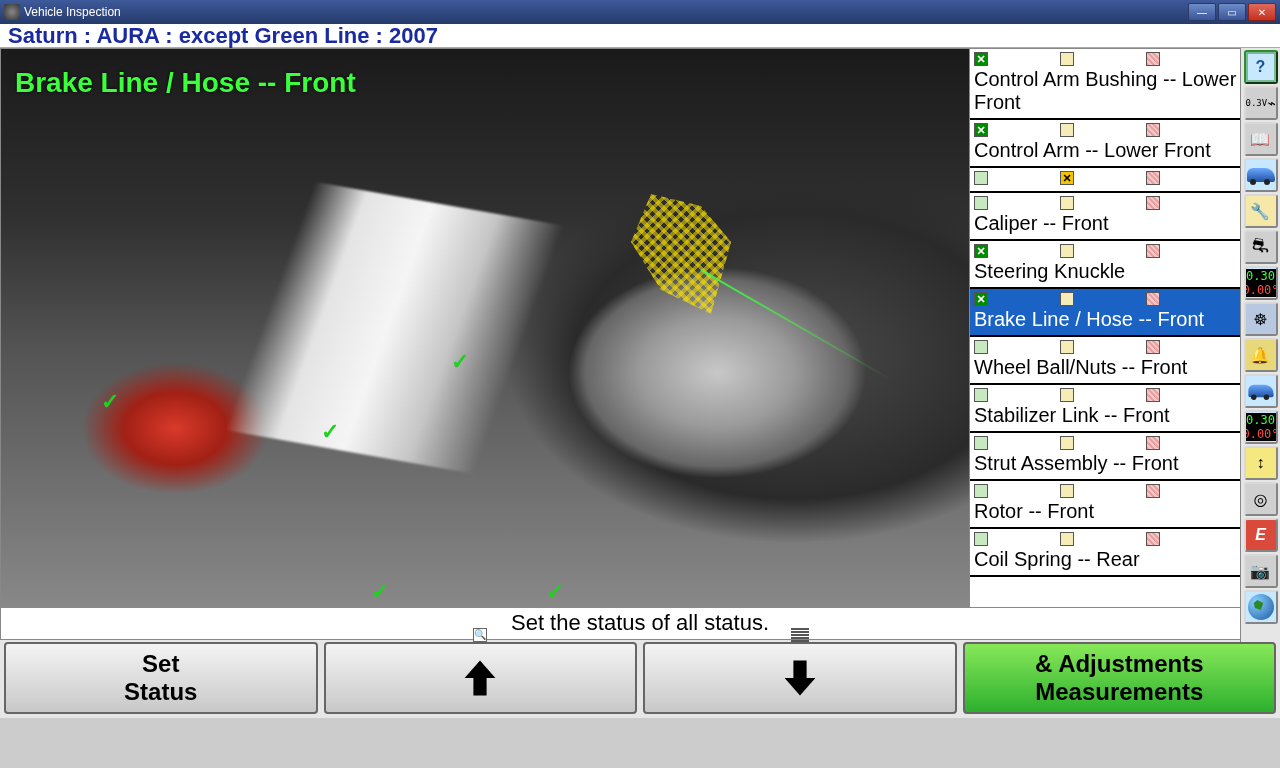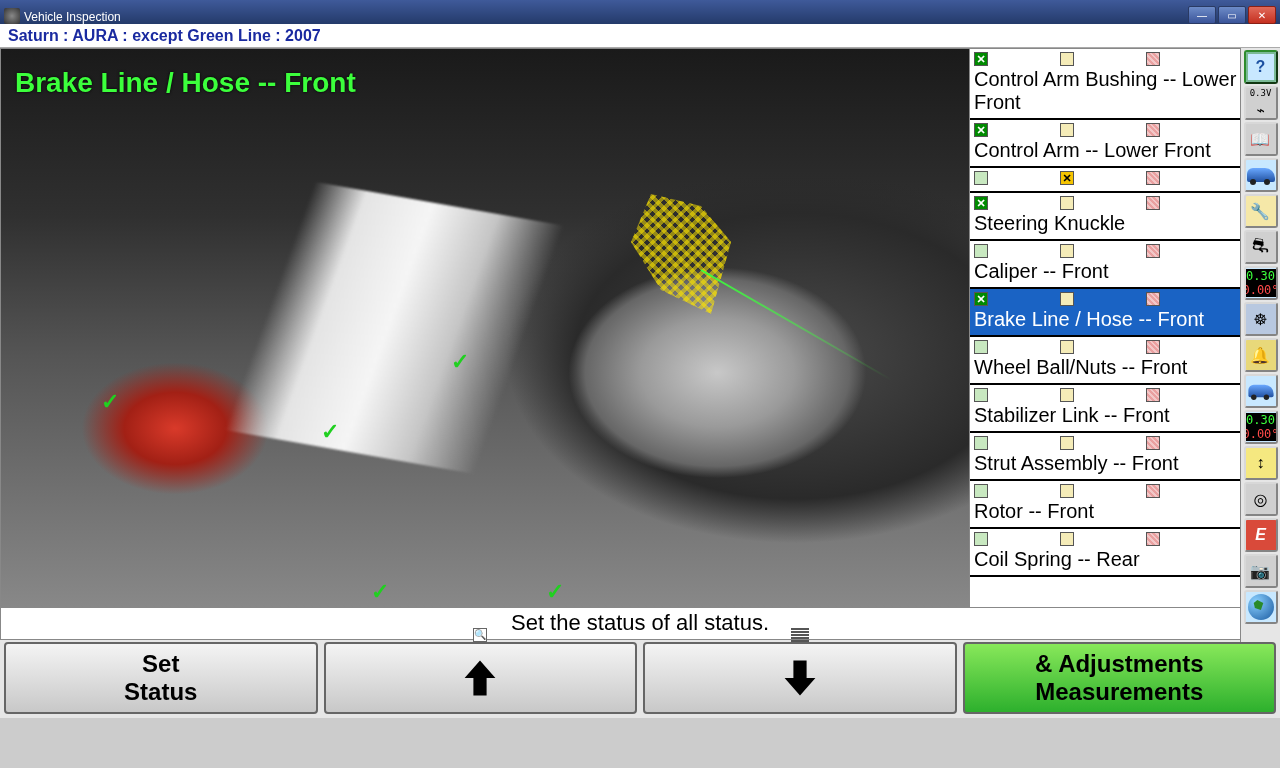--- a/index.html
+++ b/index.html
@@ -1,25 +1,25 @@
 <!DOCTYPE html>
 <html><head>
 <meta charset="utf-8">
 <style>
   * { box-sizing: border-box; margin: 0; padding: 0; }
   body { font-family: Arial, sans-serif; width: 1280px; height: 768px; overflow: hidden; background: #ccc; }
   
-  .titlebar { height: 24px; background: linear-gradient(#3f5a9a,#243a6a); color: #fff; display: flex; align-items: flex-end; padding: 0 4px; font-size: 12px; }
+  .titlebar { height: 24px; background: linear-gradient(#3f5a9a,#243a6a); color: #fff; display: flex; align-items: center; padding: 0 4px; font-size: 12px; }
   .titlebar .title-icon { width: 16px; height: 16px; margin-right: 4px; background: radial-gradient(circle,#888,#333); border-radius: 2px; }
   .titlebar .title-text { flex: 1; }
   .titlebar .winbtns { display: flex; gap: 2px; }
   .titlebar .wb { width: 28px; height: 18px; background: linear-gradient(#6d8cc8,#3a5499); border: 1px solid #2a3a63; border-radius: 2px; display:flex; align-items:center; justify-content:center; color:#fff; font-size:10px; cursor:pointer; }
   .titlebar .wb.close { background: linear-gradient(#e06a5a,#c53020); border-color:#8a2015; }
   
-  .vehicle-bar { height: 24px; background: #fff; border-bottom: 1px solid #aaa; padding: 1px 8px; color: #1a2aa0; font-weight: bold; font-size: 16px; display:flex; align-items:center; }
+  .vehicle-bar { height: 24px; background: #fff; border-bottom: 1px solid #aaa; padding: 1px 8px; color: #1a2aa0; font-weight: bold; font-size: 22px; display:flex; align-items:center; }
   
   .workarea { height: 560px; display: flex; background: #e6e6e6; border: 1px solid #888; }
   
   .photo-pane { flex: 1; position: relative; background:#222; overflow:hidden; }
   .photo-pane .photo-sim {
     position:absolute; inset:0;
     background:
       radial-gradient(ellipse 240px 170px at 74% 58%, #c8c8c8 0%, #9a9a9a 32%, #666 55%, rgba(0,0,0,0) 62%),
       radial-gradient(ellipse 170px 120px at 18% 68%, #d93a2a 0%, #a22015 30%, rgba(0,0,0,0) 55%),
       radial-gradient(ellipse 400px 260px at 82% 55%, #4b4b4b 0%, #2a2a2a 55%, rgba(0,0,0,0) 72%),
@@ -141,33 +141,33 @@
         <div class="part-row">
           <div class="status-boxes">
             <div class="sb green"></div>
             <div class="sb yellow checked"></div>
             <div class="sb red"></div>
             <span class="cam-icon">📹</span>
           </div>
         </div>
         <div class="part-row">
           <div class="status-boxes">
+            <div class="sb green"></div>
+            <div class="sb yellow"></div>
+            <div class="sb red"></div>
+          </div>
+          <div>Caliper -- Front</div>
+        </div>
+        <div class="part-row">
+          <div class="status-boxes">
             <div class="sb green checked"></div>
             <div class="sb yellow"></div>
             <div class="sb red"></div>
           </div>
           <div>Steering Knuckle</div>
-        </div>
-        <div class="part-row">
-          <div class="status-boxes">
-            <div class="sb green"></div>
-            <div class="sb yellow"></div>
-            <div class="sb red"></div>
-          </div>
-          <div>Caliper -- Front</div>
         </div>
         <div class="part-row selected">
           <div class="status-boxes">
             <div class="sb green checked"></div>
             <div class="sb yellow"></div>
             <div class="sb red"></div>
           </div>
           <div>Brake Line / Hose -- Front</div>
         </div>
         <div class="part-row">
@@ -214,21 +214,21 @@
     <div class="parts-scroll">
       <div class="arrow">▴</div>
       <div class="thumb"></div>
       <div class="arrow bottom">▾</div>
     </div>
   </div>
 </div>
 
 <div class="right-toolbar">
   <div class="rtb primary" style="font-weight:bold;color:#1a50a0;">?</div>
-  <div class="rtb gray" style="font-size:9px; flex-direction:column; font-family:monospace;justify-content:space-between;">
+  <div class="rtb gray" style="font-size:9px; flex-direction:row; font-family:monospace;justify-content:space-between;">
       <span>0.3V</span>
       <span style="font-size:14px;">⌁</span>
     </div>
   <div class="rtb gray">📖</div>
   <div class="rtb">
       <div class="car-body"></div>
     </div>
   <div class="rtb" style="background:#f5e8a8;">🔧</div>
   <div class="rtb gray" style="font-size:20px;">⛐</div>
   <div class="rtb" style="padding:0;">

